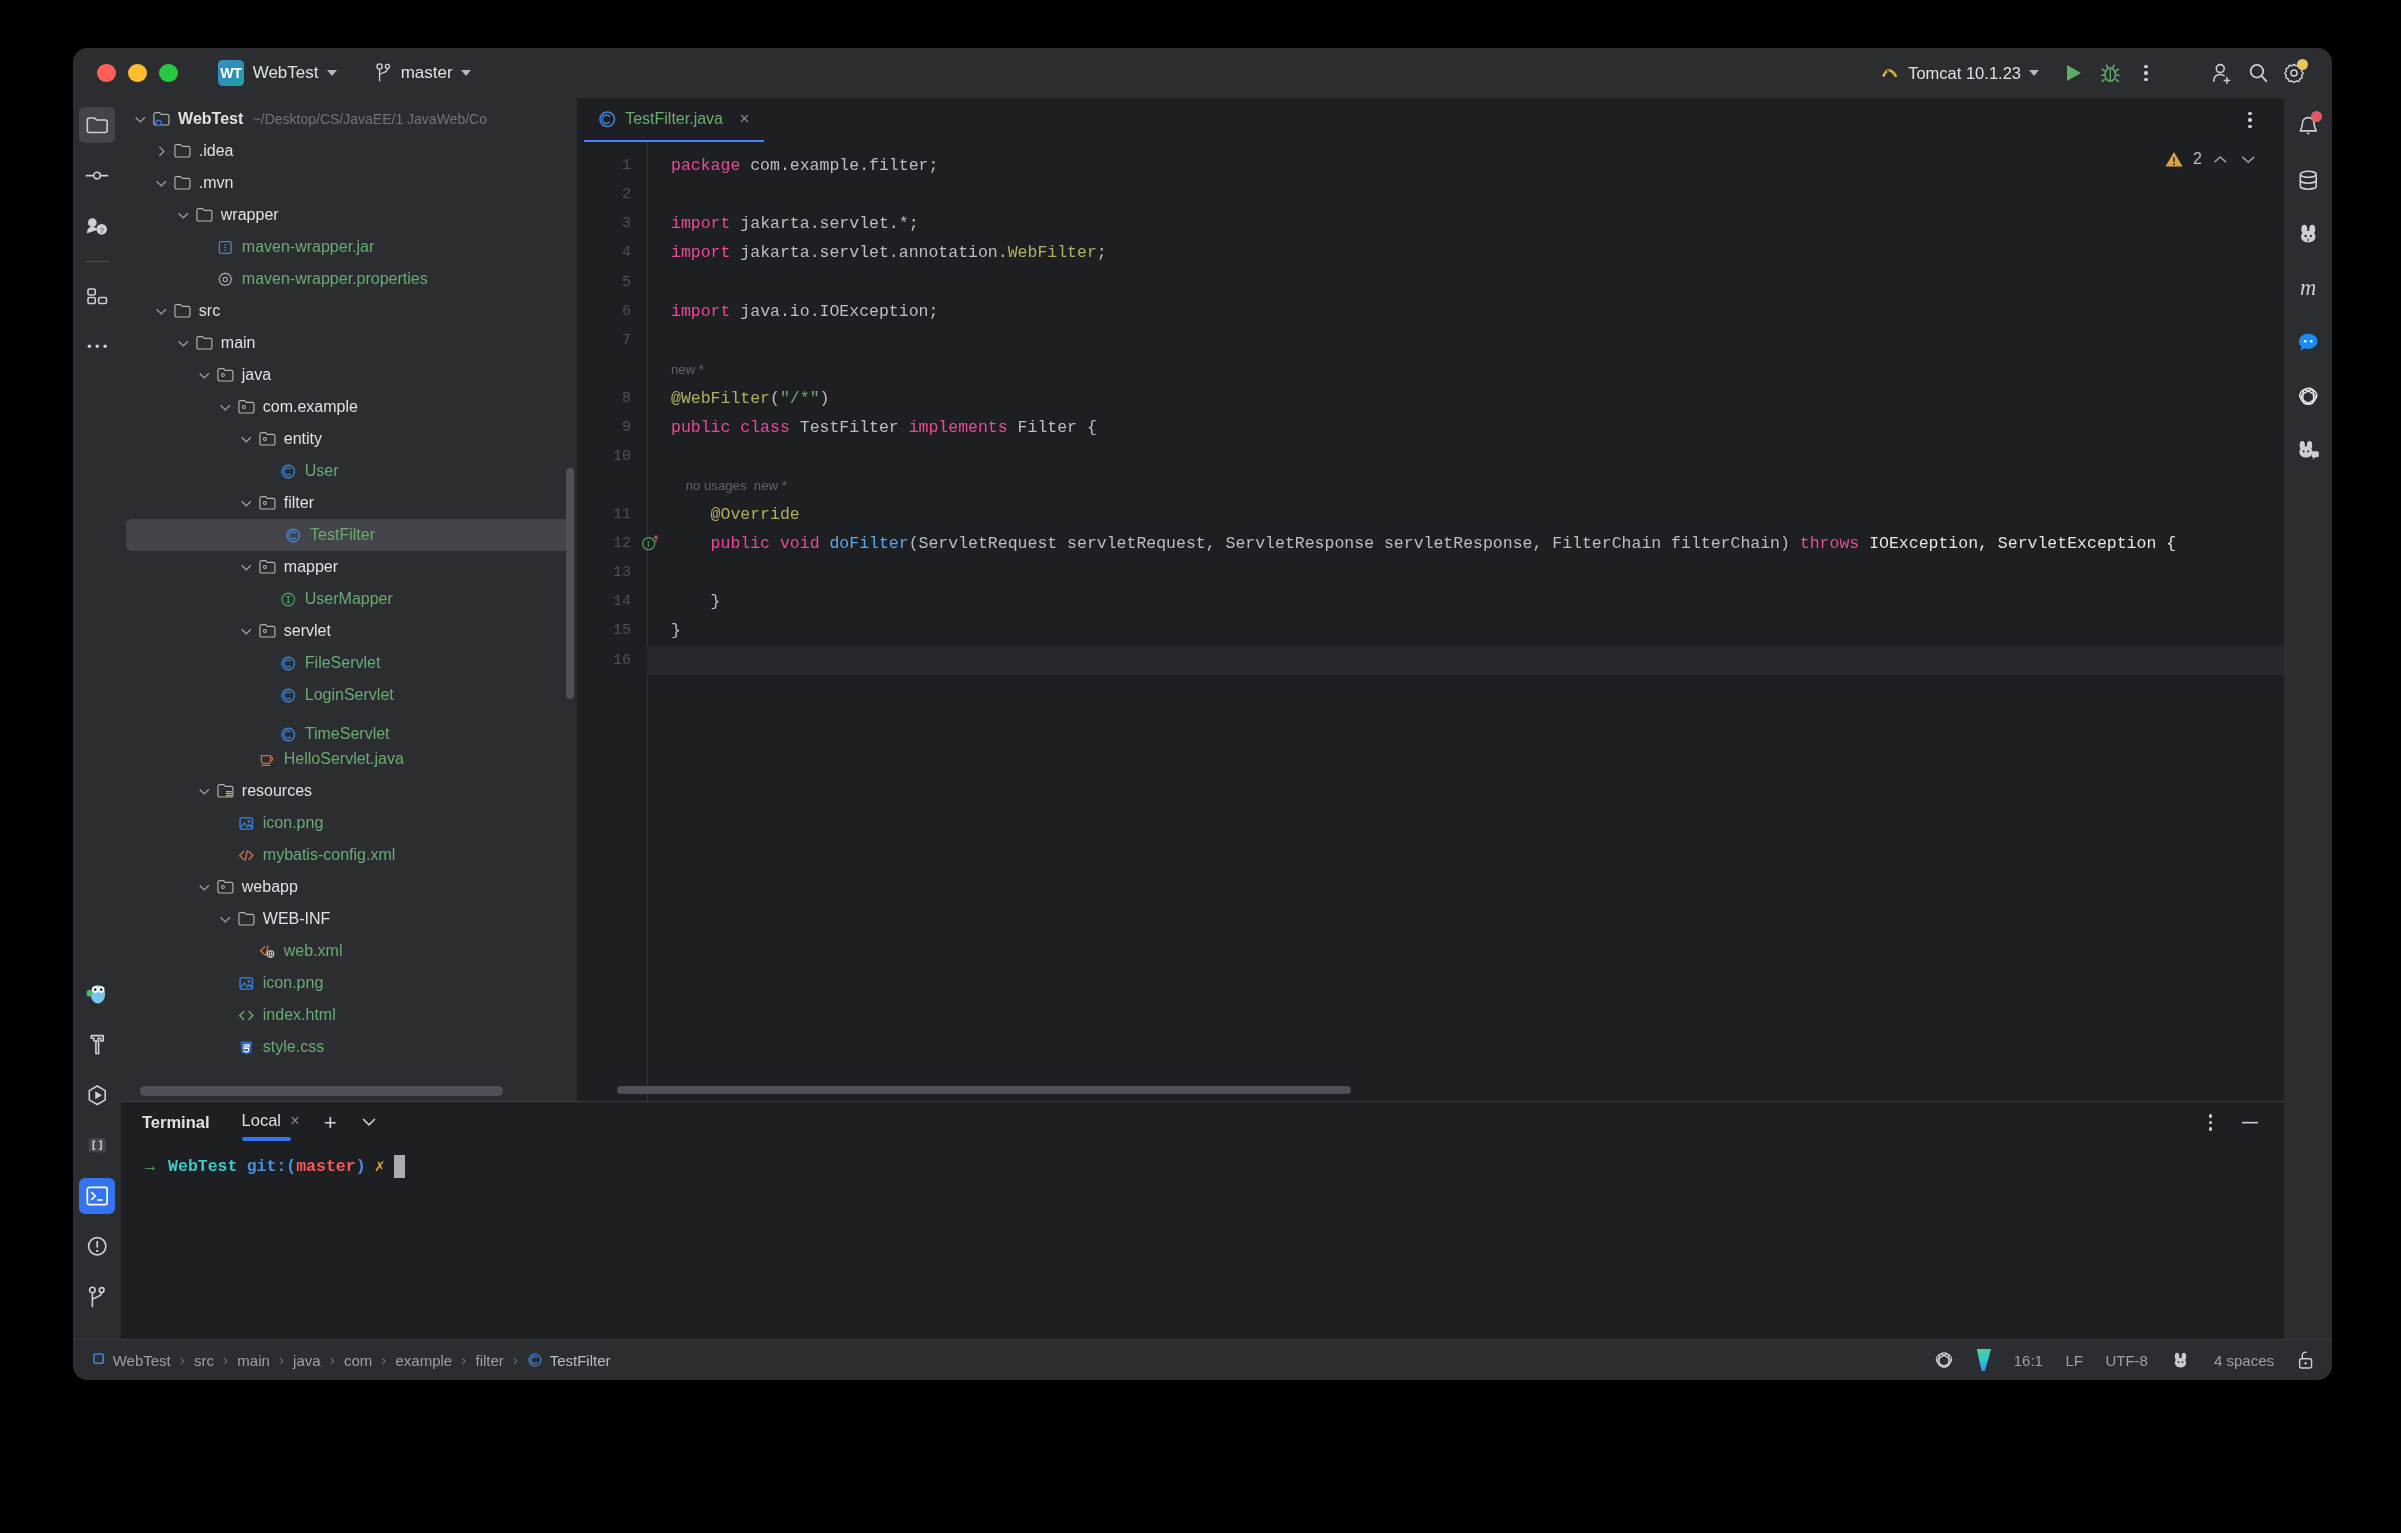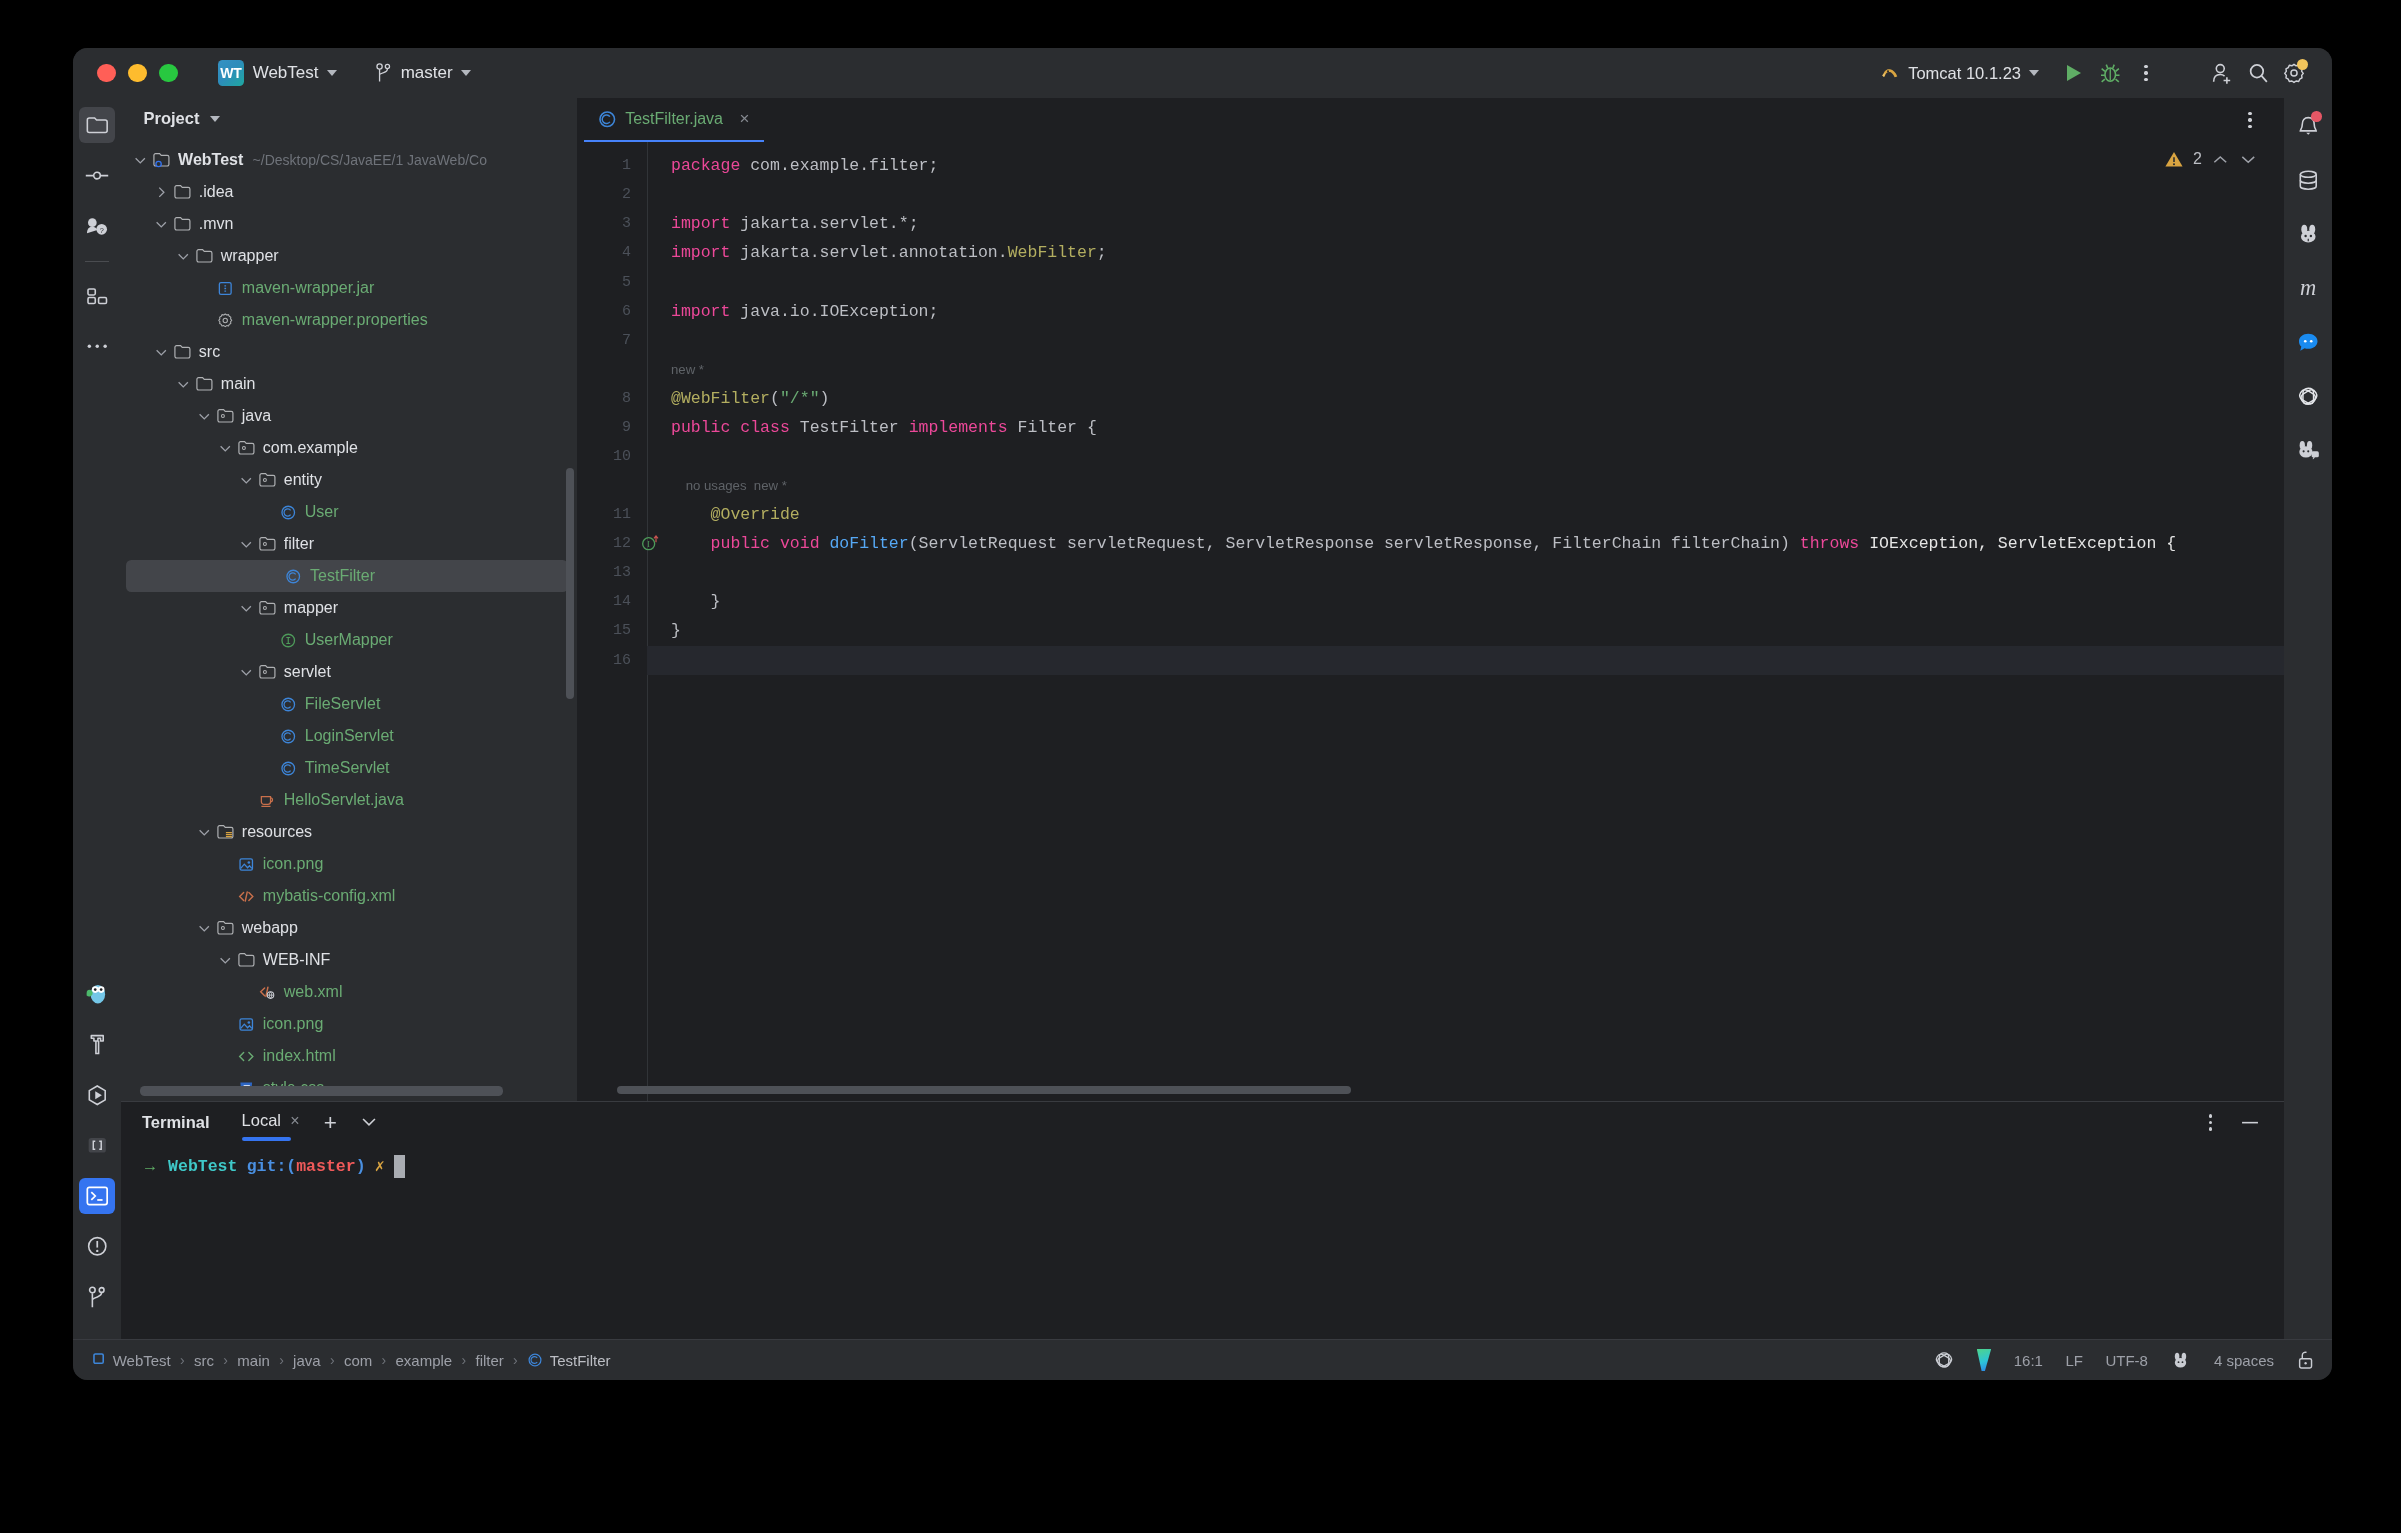--- a/index.html
+++ b/index.html
@@ -361,24 +361,20 @@
           <path d="M8 11 L8 32" stroke="#CED0D6" stroke-width="2.4"></path>
           <path d="M22 10 C22 17 15 15 8 20" fill="none" stroke="#CED0D6" stroke-width="2.4"></path>
         </svg>
       </div>
     </div>
 
     <div class="center">
       <div class="upper">
 
         <div class="projpanel">
-          <div class="pp-head">
-            <span class="t">Project</span>
-            <span class="chev-d"></span>
-          </div>
           <div class="tree" id="tree">
                 <div class="trow" style="padding-left: 9.3px;">
                   <span class="twist">
                     <svg width="14.5" height="14.5" viewBox="0 0 22 22">
                       <path d="M4 8 L11 15 L18 8" fill="none" stroke="#9DA0A8" stroke-width="2"></path>
                     </svg>
                   </span>
                   <span class="ticon">
                     <svg width="18.5" height="16" viewBox="0 0 26 24">
                       <path d="M2 5 a2.5 2.5 0 0 1 2.5 -2.5 h6 l2.5 2.5 h9 a2.5 2.5 0 0 1 2.5 2.5 v11 a2.5 2.5 0 0 1 -2.5 2.5 H4.5 A2.5 2.5 0 0 1 2 18.5 z" fill="none" stroke="#AFB1B3" stroke-width="1.8"></path>
@@ -614,21 +610,21 @@
                     <span></span>
                   </span>
                   <span class="ticon">
                     <svg width="18.5" height="17" viewBox="0 0 26 26">
                       <circle cx="13" cy="13" r="9.6" fill="none" stroke="#3D85D8" stroke-width="2"></circle>
                       <path d="M16.6 9.6 A5.6 5.6 0 1 0 16.6 16.4" fill="none" stroke="#3D85D8" stroke-width="1.9"></path>
                     </svg>
                   </span>
                   <span class="tlabel green">LoginServlet</span>
                 </div>
-                <div class="trow" style="padding-left: 136px;">
+                <div class="trow" style="padding-left: 136px; align-items: flex-end;">
                   <span class="twist">
                     <span></span>
                   </span>
                   <span class="ticon">
                     <svg width="18.5" height="17" viewBox="0 0 26 26">
                       <circle cx="13" cy="13" r="9.6" fill="none" stroke="#3D85D8" stroke-width="2"></circle>
                       <path d="M16.6 9.6 A5.6 5.6 0 1 0 16.6 16.4" fill="none" stroke="#3D85D8" stroke-width="1.9"></path>
                     </svg>
                   </span>
                   <span class="tlabel green">TimeServlet</span>

